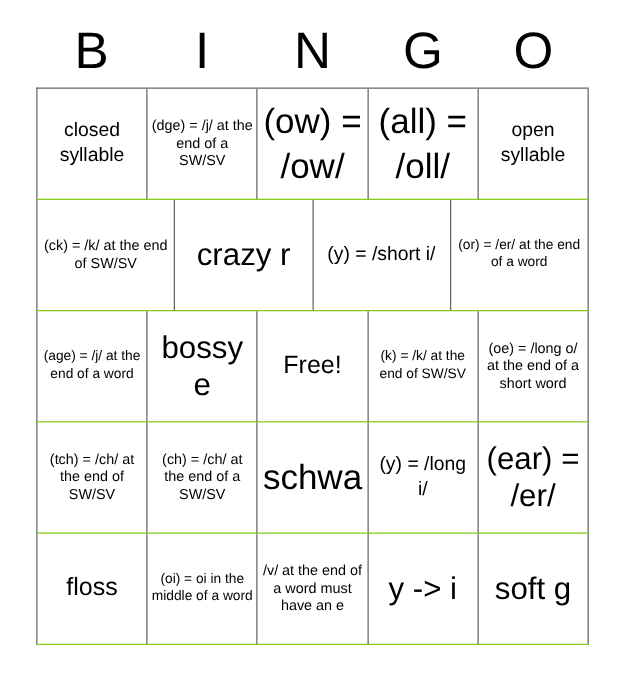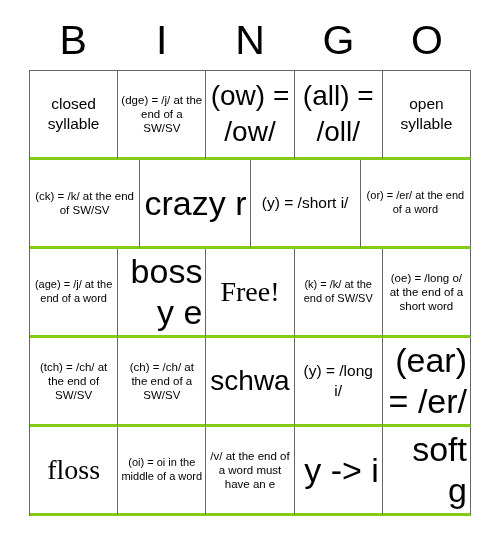--- a/index.html
+++ b/index.html
@@ -46,21 +46,21 @@
   .grid-row {
     display: flex;
     width: 100%;
   }
   .cell {
     flex: 1 1 0;
     width: 88.4px;
     height: 89px;
     box-sizing: border-box;
     border-right: 1px solid #666666;
-    border-bottom: 3px solid #84cc16;
+    border-bottom: 1px solid #84cc16;
     display: flex;
     align-items: center;
     justify-content: center;
     text-align: center;
     padding: 2px 3px;
     overflow: hidden;
   }
   .cell-text {
     display: block;
     width: 100%;
@@ -78,28 +78,26 @@
   }
   .size-md .cell-text {
     font-size: 15.5px;
     line-height: 1.3;
   }
   .size-lg .cell-text {
     font-size: 28px;
     line-height: 1.28;
   }
   .size-xl .cell-text {
-    font-size: 34px;
+    font-size: 25px;
     line-height: 1.2;
-    text-align: right;
   }
   .size-xxl .cell-text {
-    font-size: 28px;
+    font-size: 20px;
     line-height: 1.18;
-    font-family: Liberation Serif, serif;
   }
 </style>
 </head>
 <body>
 
 <div id="bingo-card">
 
   <div id="header-row">
     <div class="header-letter">B</div>
     <div class="header-letter">I</div>

